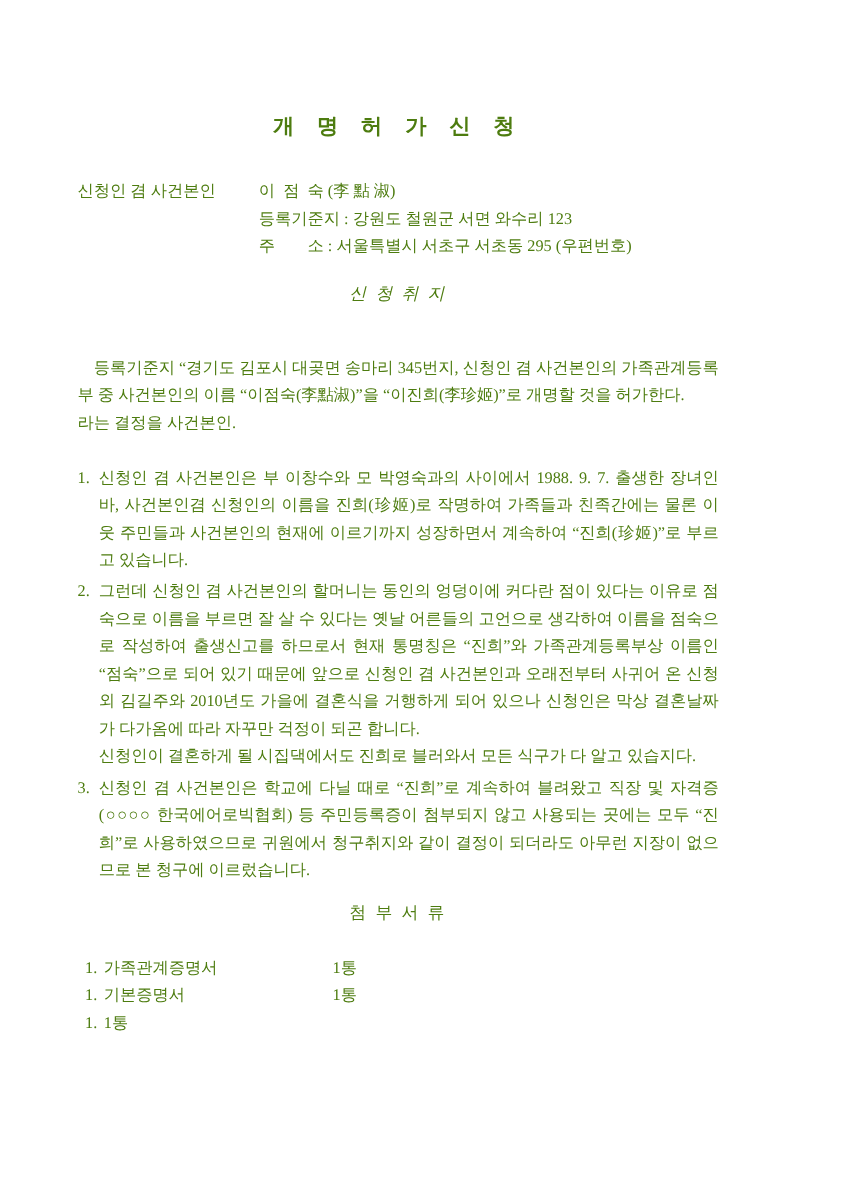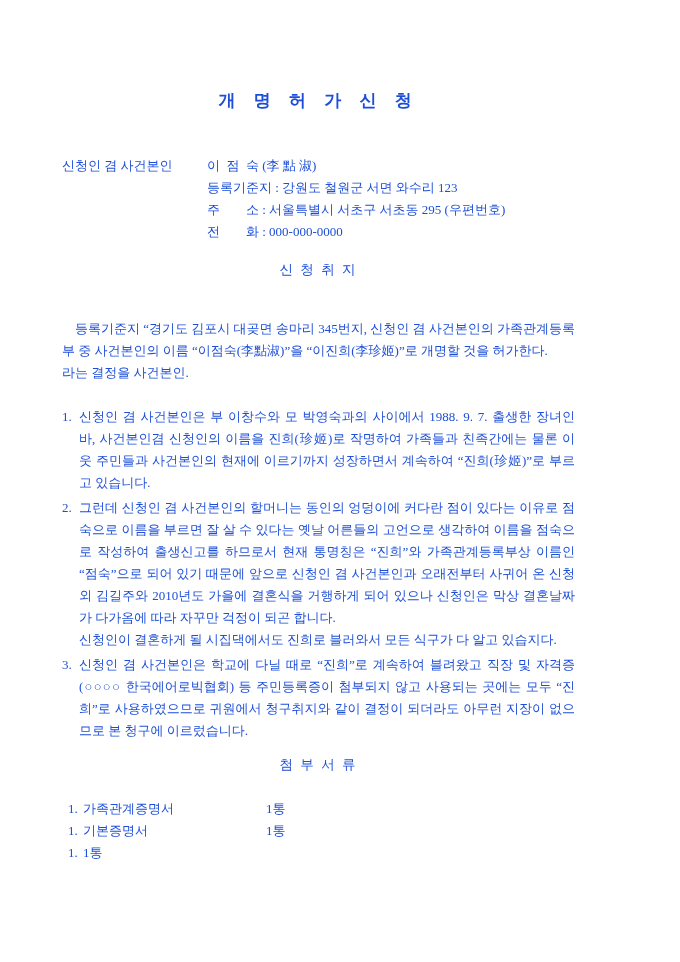--- a/index.html
+++ b/index.html
@@ -6,45 +6,45 @@
   .page {
     position: relative;
     width: 632px;
     height: 962px;
     box-sizing: border-box;
     background: #ffffff;
     padding: 90px 57px 0 62px;
     font-family: "Liberation Serif", "DejaVu Serif", serif;
     font-size: 13px;
     line-height: 22px;
-    color: #1d4ed8;
+    color: #4d7c0f;
     overflow: hidden;
   }
   .doc-title {
     margin: 0;
     font-size: 17px;
     font-weight: bold;
     letter-spacing: 7px;
     text-align: center;
     white-space: pre-wrap;
   }
-  .applicant { margin-top: 43px; }
+  .applicant { margin-top: 30px; }
   .app-row { display: flex; }
   .app-label { width: 145px; flex: none; white-space: pre-wrap; }
   .app-value { white-space: pre-wrap; }
   .app-detail { margin-left: 145px; white-space: pre-wrap; }
   .section-heading {
     margin: 0;
     font-size: 13.5px;
     font-weight: normal;
     letter-spacing: 2px;
     text-align: center;
     white-space: pre-wrap;
   }
-  .h-purpose { margin-top: 16px; }
+  .h-purpose { margin-top: 16px; font-style: italic; }
   .purpose-body {
     margin: 37px 0 0 0;
     text-indent: 13px;
     text-align: justify;
   }
   .purpose-closing { margin: 0; }
   .h-reasons { margin-top: 14px; }
   .reason-items { margin-top: 22px; }
   .reason-item { display: flex; margin-bottom: 3px; }
   .reason-no { width: 17px; flex: none; }
@@ -65,21 +65,20 @@
 
   <h1 class="doc-title">개 명 허 가 신 청</h1>
 
   <div class="applicant">
     <div class="app-row">
       <span class="app-label">신청인 겸 사건본인</span>
       <span class="app-value">이  점  숙 (李 點 淑)</span>
     </div>
     <div class="app-detail">등록기준지 : 강원도 철원군 서면 와수리 123</div>
     <div class="app-detail">주        소 : 서울특별시 서초구 서초동 295 (우편번호)</div>
-    <div class="app-detail">전        화 : 000-000-0000</div>
   </div>
 
   <h2 class="section-heading h-purpose">신 청 취 지</h2>
   <p class="purpose-body">등록기준지 “경기도 김포시 대곶면 송마리 345번지, 신청인 겸 사건본인의 가족관계등록부 중 사건본인의 이름 “이점숙(李點淑)”을 “이진희(李珍姬)”로 개명할 것을 허가한다.</p>
   <p class="purpose-closing">라는 결정을 사건본인.</p>
 
 
   <div class="reason-items">
     <div class="reason-item">
       <span class="reason-no">1.</span>

